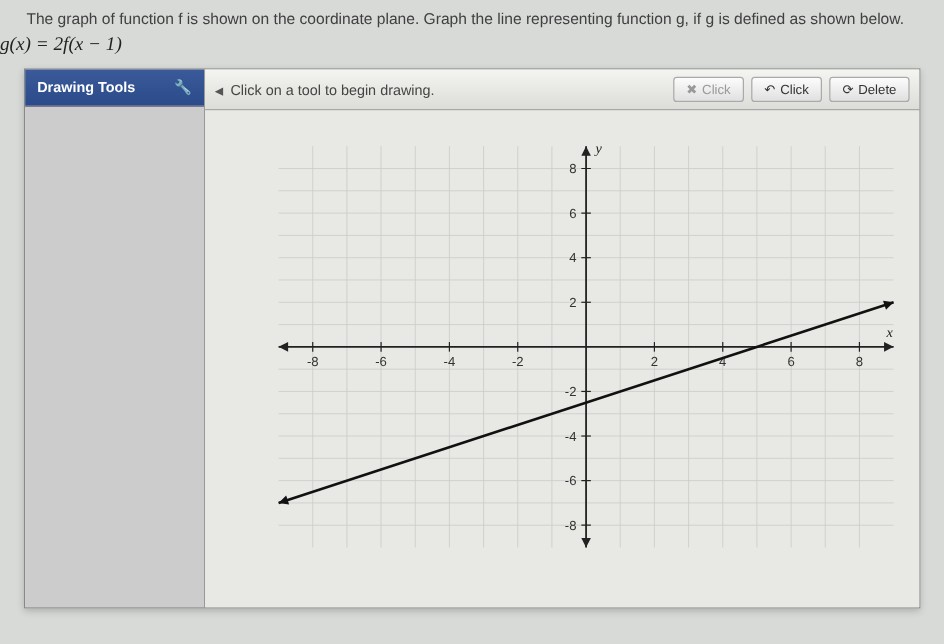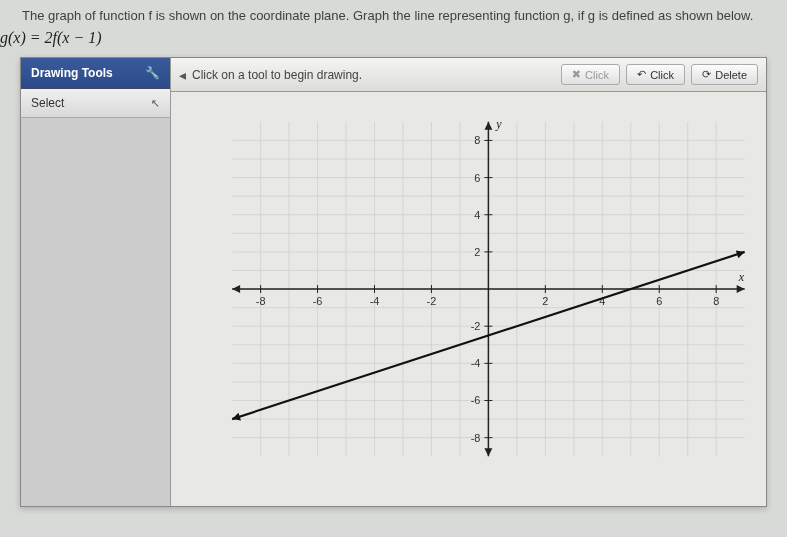--- a/index.html
+++ b/index.html
@@ -124,24 +124,20 @@
 <body>
 
 <div class="instruction">The graph of function f is shown on the coordinate plane. Graph the line representing function g, if g is defined as shown below.</div>
 <div class="formula">g(x) = 2f(x − 1)</div>
 
 <div class="app">
   <div class="sidebar">
     <div class="sidebar-header">
       <span>Drawing Tools</span>
       <span class="wrench-icon">🔧</span>
-    </div>
-    <div class="tool-item">
-      <span>Select</span>
-      <span class="tool-icon">↖</span>
     </div>
     <div class="sidebar-fill"></div>
   </div>
 
   <div class="main">
     <div class="topbar">
       <div class="topbar-hint">
         <span class="back-arrow">◂</span>
         <span>Click on a tool to begin drawing.</span>
       </div>

